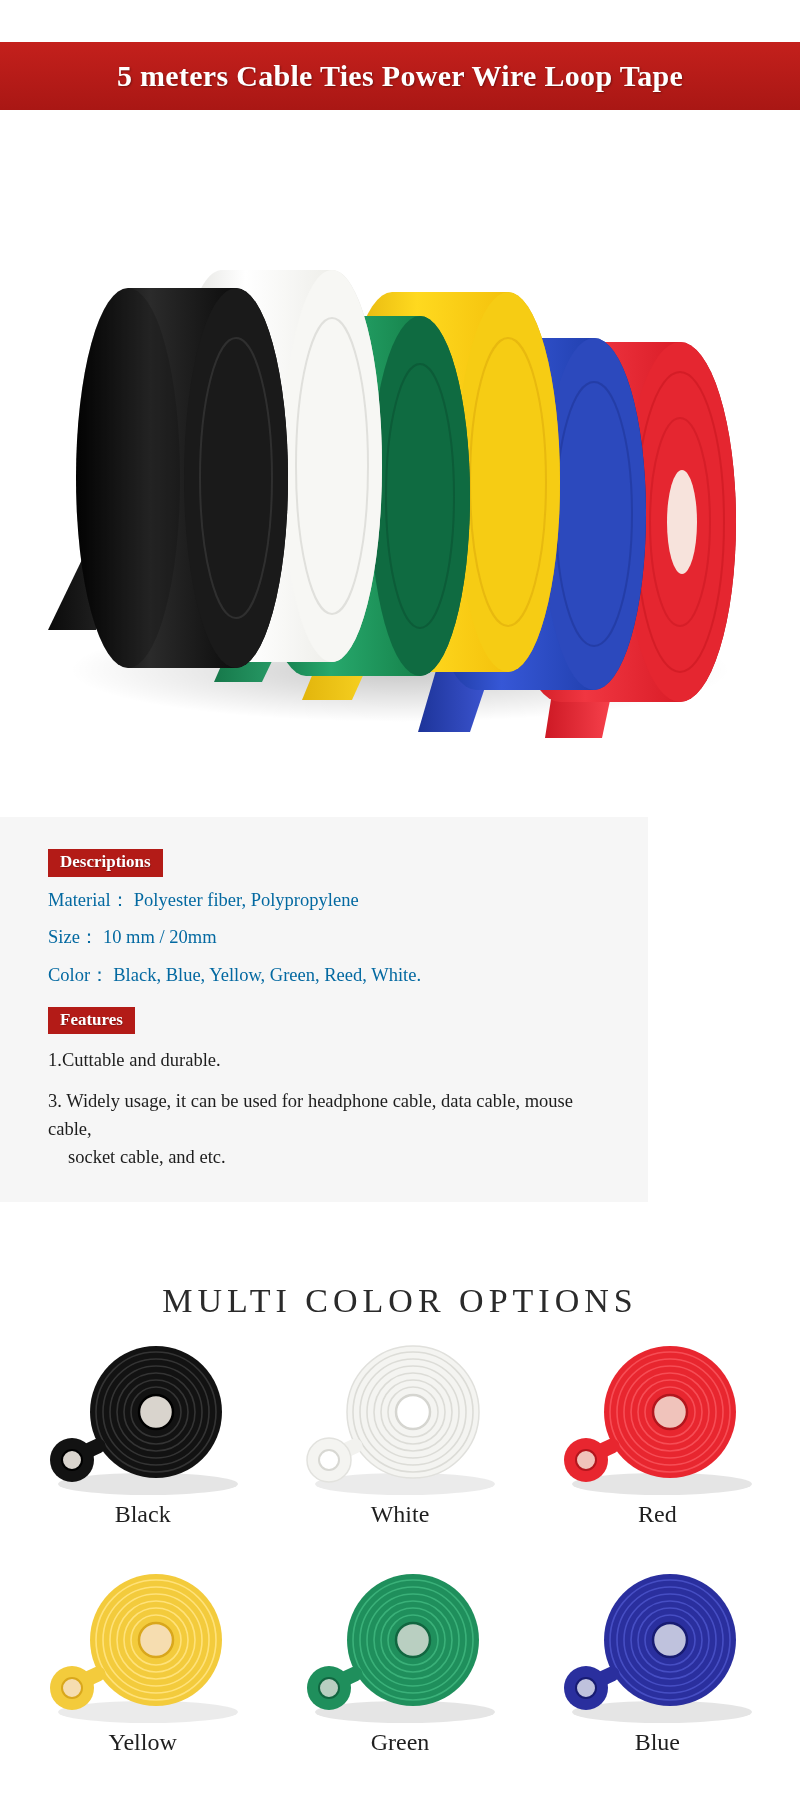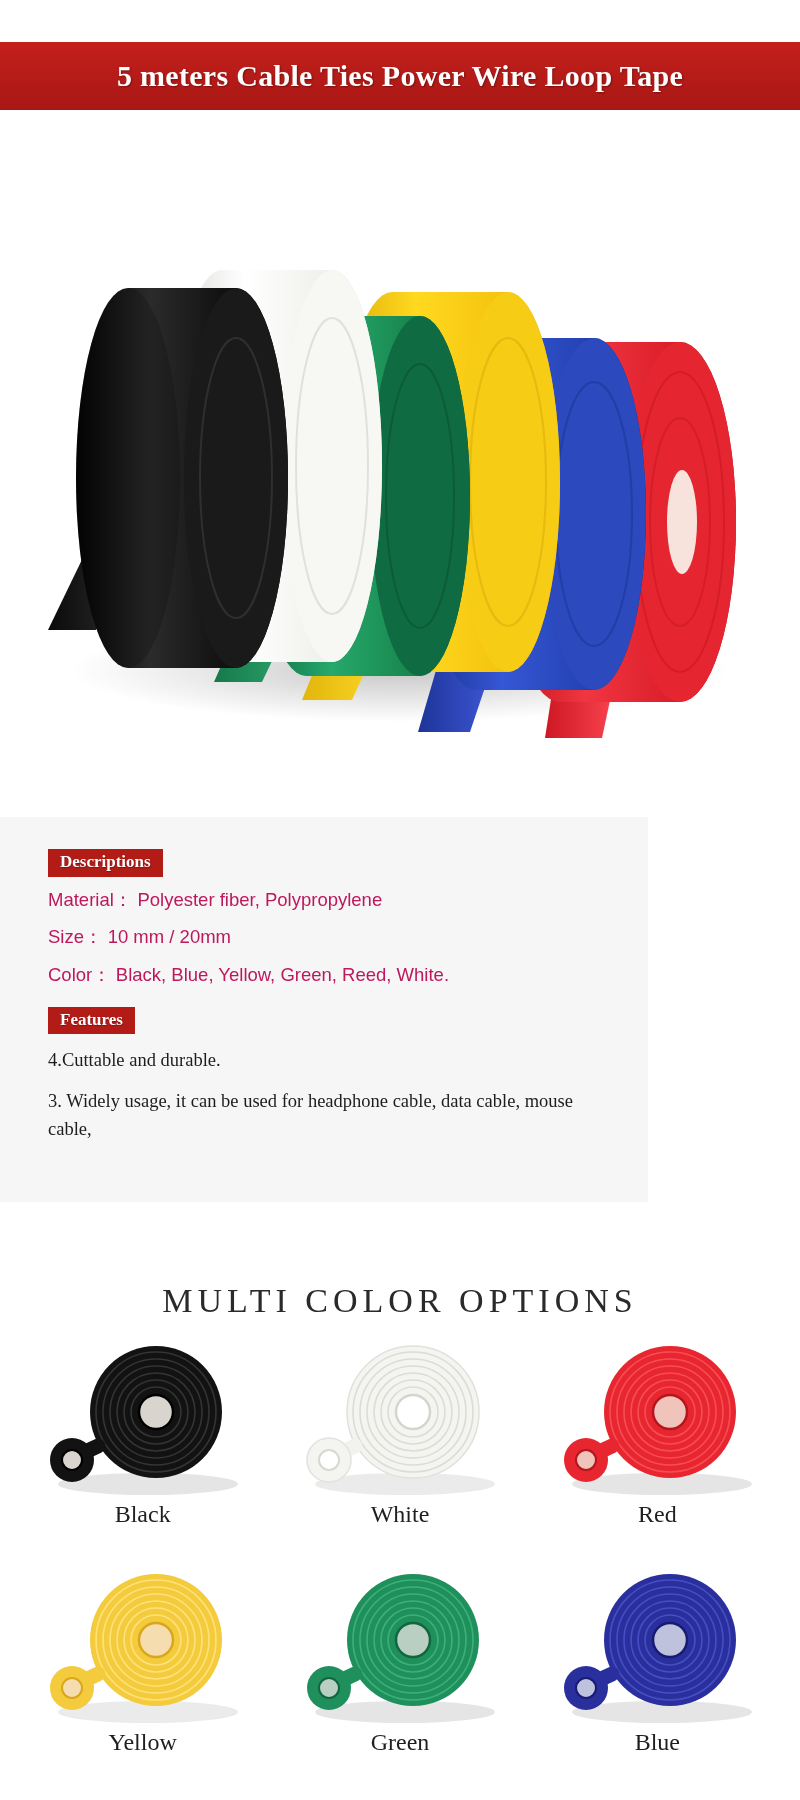--- a/index.html
+++ b/index.html
@@ -70,24 +70,24 @@
     color: #ffffff;
     font-family: "Liberation Serif", "DejaVu Serif", serif;
     font-weight: bold;
     font-size: 17px;
     padding: 4px 12px 5px 12px;
     line-height: 1.1;
     text-shadow: 0.5px 0.5px 1px rgba(0,0,0,0.3);
   }
   .desc-line {
     font-size: 18.5px;
-    color: #be185d;
+    color: #0369a1;
     line-height: 1.55;
     margin-top: 9px;
-    font-family: Liberation Sans, sans-serif;
+    font-family: Liberation Serif, serif;
   }
   .tag-features { margin-top: 17px; }
   .feat-line {
     font-size: 18.5px;
     color: #1d1d1d;
     line-height: 1.5;
     margin-top: 13px;
     font-family: "Liberation Serif", "DejaVu Serif", serif;
   }
   .feat-line.wrap { padding-left: 0; }
@@ -286,23 +286,24 @@
   <div class="desc-panel">
 
     <div class="tag">Descriptions</div>
 
     <div class="desc-line">Material： Polyester fiber, Polypropylene</div>
     <div class="desc-line">Size： 10 mm / 20mm</div>
     <div class="desc-line">Color： Black, Blue, Yellow, Green, Reed,  White.</div>
 
     <div class="tag tag-features">Features</div>
 
-    <div class="feat-line">4.Cuttable and durable.</div>
+    <div class="feat-line">1.Cuttable and durable.</div>
     <div class="feat-line wrap">
       <span>3. Widely usage, it can be used for headphone cable, data cable, mouse cable,</span>
+      <span class="cont">socket cable, and etc.</span>
     </div>
   </div>
 
   <div class="colors-section">
     <div class="colors-title">MULTI  COLOR  OPTIONS</div>
 
     <div class="color-grid">
 
       <div class="color-cell">
         <div class="swatch-wrap">

